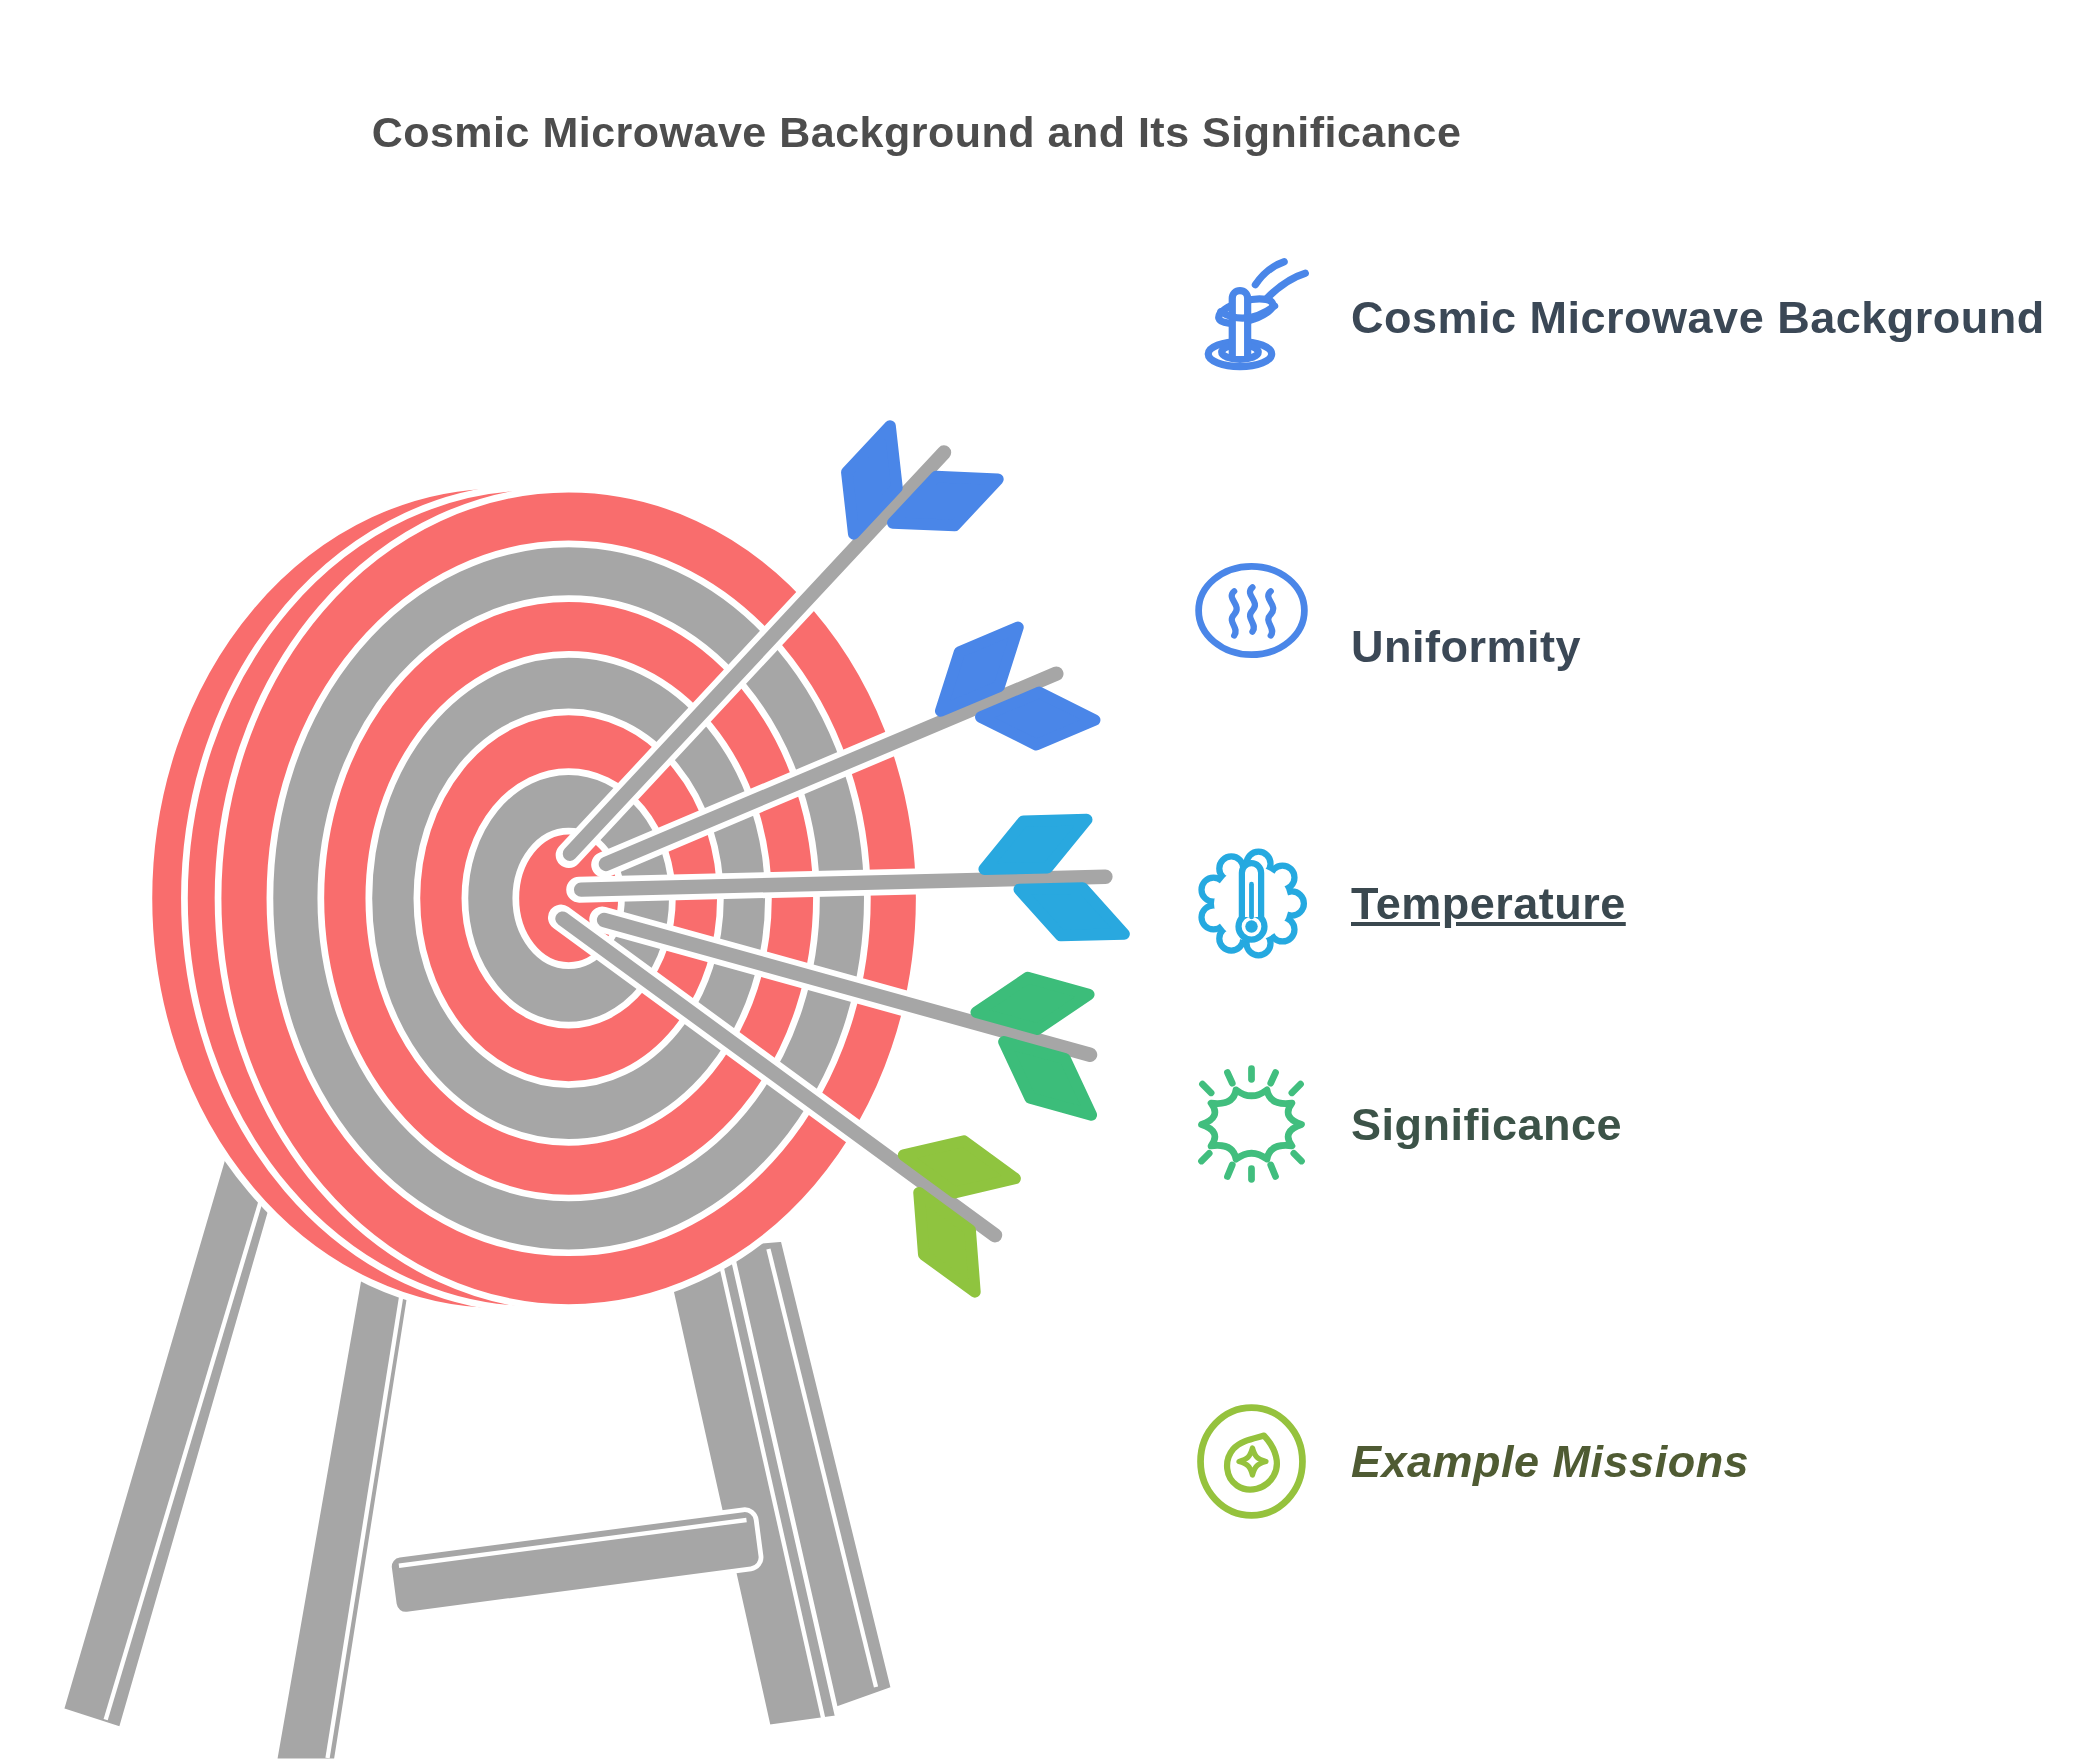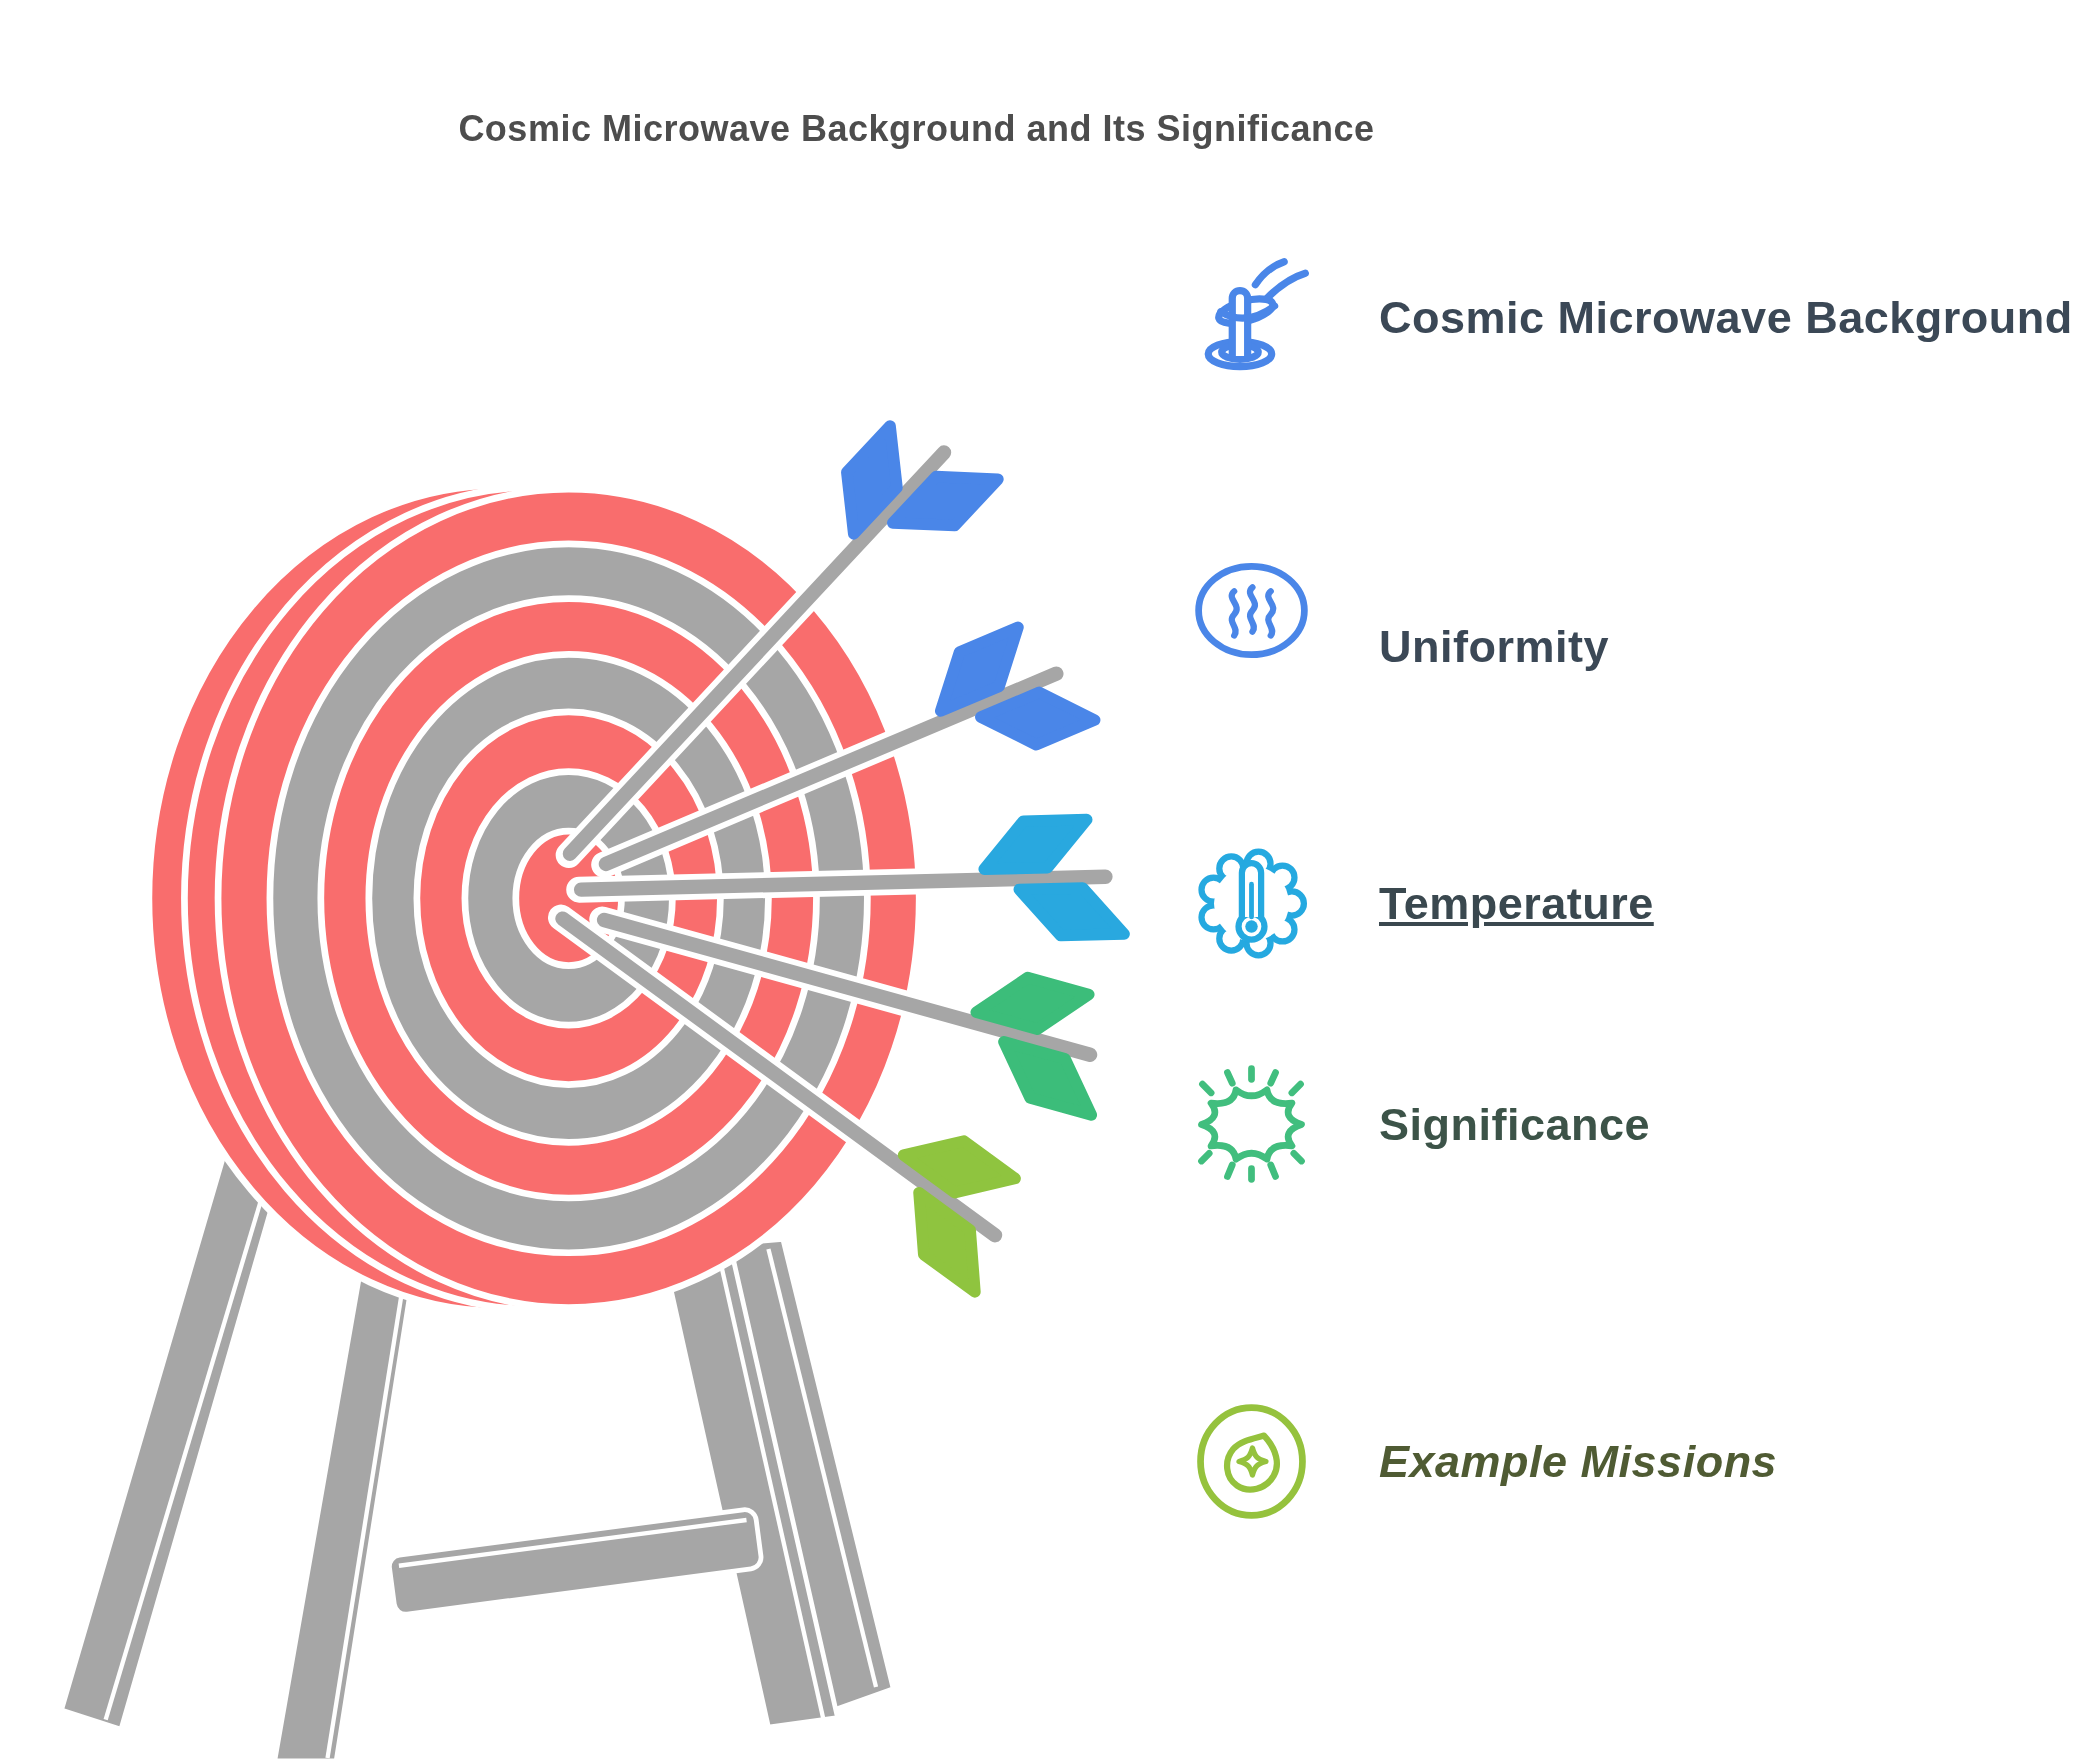--- a/index.html
+++ b/index.html
@@ -2,27 +2,27 @@
 <html><head>
 <meta charset="utf-8">
 <style>
   html,body{margin:0;padding:0;}
   body{
     width:2093px;height:1763px;position:relative;background:#ffffff;
     font-family:"Liberation Sans", sans-serif;overflow:hidden;
   }
   .page-title{
     position:absolute;left:0;top:108px;width:1833px;text-align:center;
-    font-size:36px;font-weight:bold;color:#4D4D4D;letter-spacing:0.5px;
+    font-size:43px;font-weight:bold;color:#4D4D4D;letter-spacing:0.5px;
   }
   .illustration{position:absolute;left:0;top:0;}
   .item-list{position:absolute;left:1189px;top:0;width:904px;}
   .item-row{position:absolute;left:0;height:125px;display:flex;align-items:center;}
   .item-row .icon-box{width:125px;height:125px;flex:0 0 125px;margin-right:37px;}
-  .item-row .item-label{font-size:45px;font-weight:bold;white-space:nowrap;letter-spacing:0.5px;margin-left:28px;}
+  .item-row .item-label{font-size:45px;font-weight:bold;white-space:nowrap;letter-spacing:0.5px;}
   .row-1{top:255px;} .row-2{top:548px;align-items:flex-end;} .row-3{top:841px;} .row-4{top:1062px;} .row-5{top:1399px;font-style:italic;}
   .lbl-1,.lbl-2{color:#3B4856;}
   .lbl-3{color:#3A484F;text-decoration:underline;}
   .lbl-4{color:#3C5348;}
   .lbl-5{color:#4F5B33;}
   svg{display:block;}
 </style>
 </head>
 <body>
 

